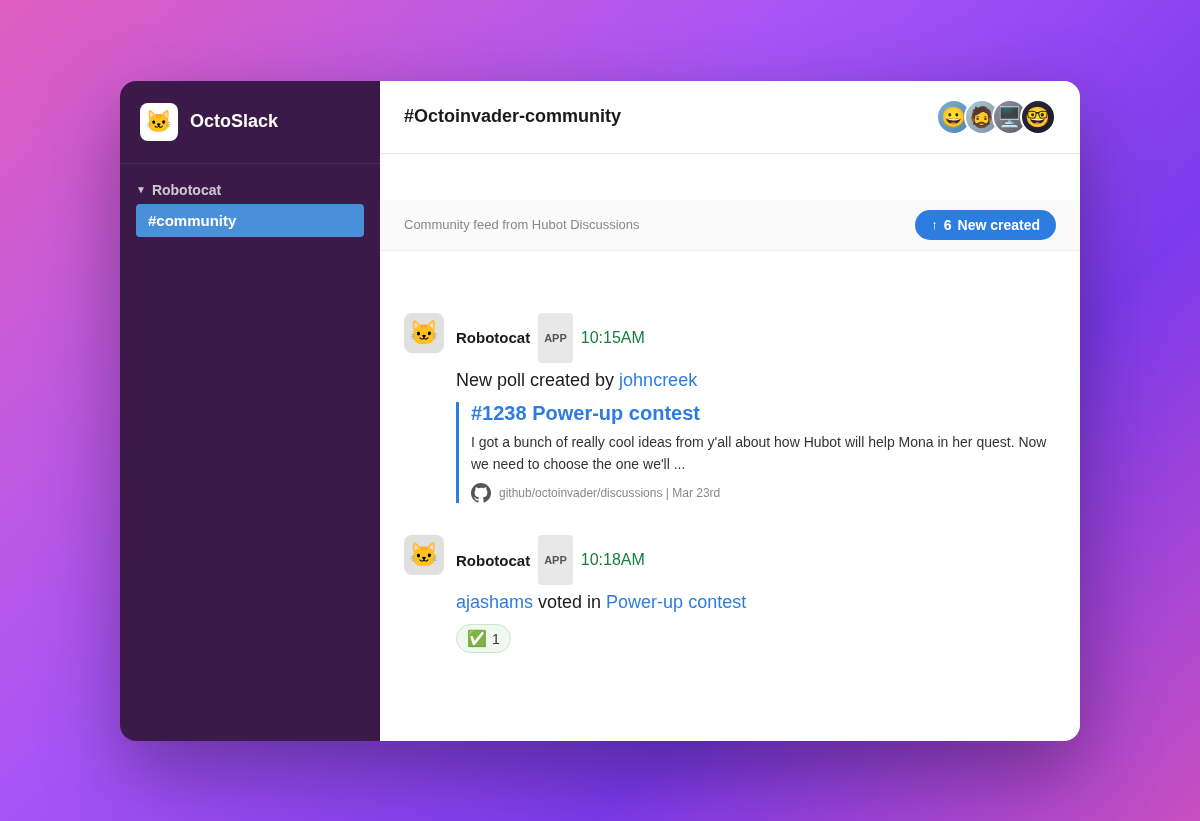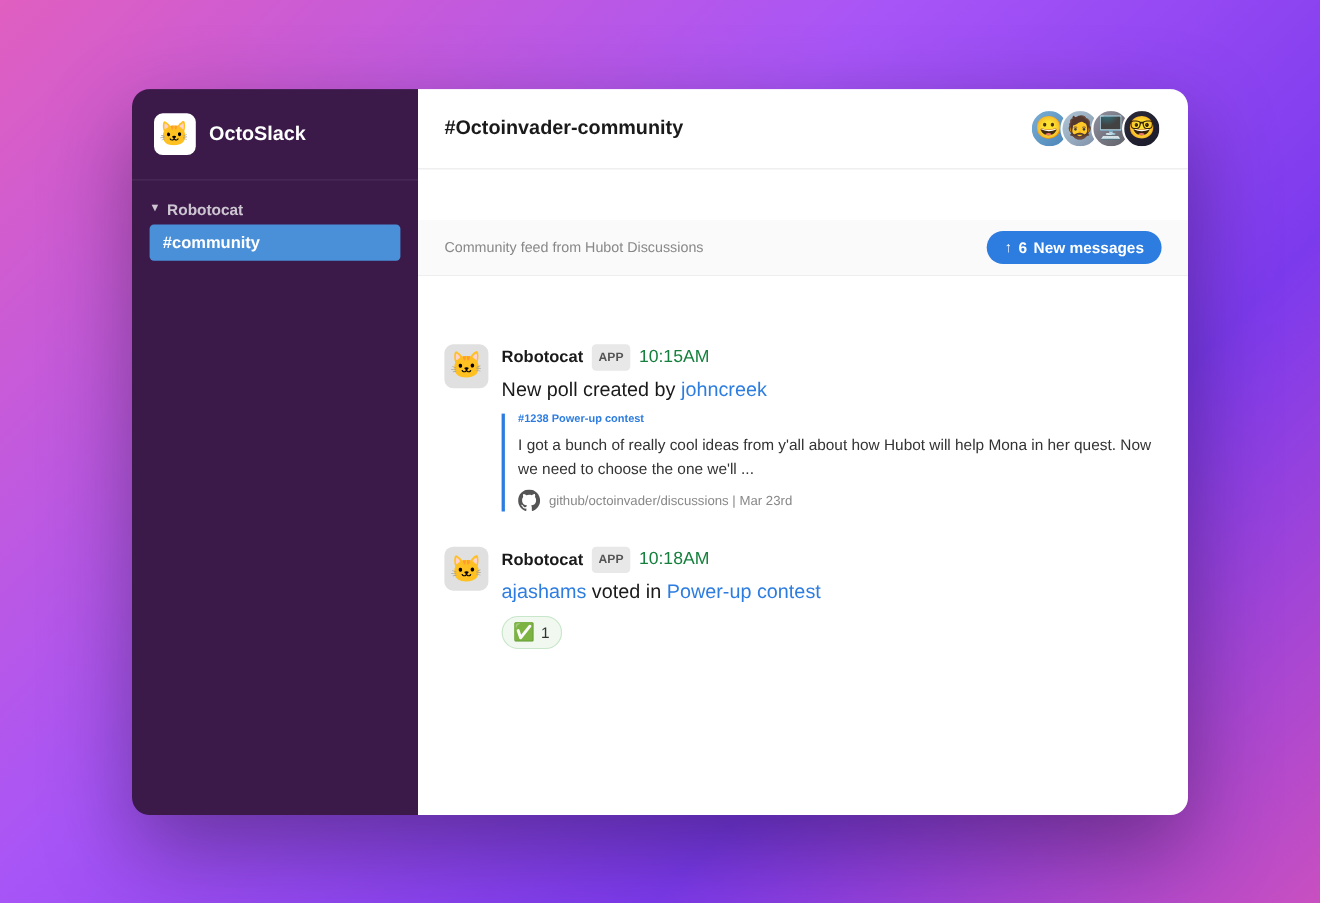--- a/index.html
+++ b/index.html
@@ -180,21 +180,21 @@
     .msg-author {
       font-size: 15px;
       font-weight: 700;
       color: #1a1a1a;
     }
     .msg-app-badge {
       background: #e8e8e8;
       color: #555;
       font-size: 11px;
       font-weight: 600;
-      padding: 6px 6px;
+      padding: 19px 6px;
       border-radius: 4px;
     }
     .msg-time {
       font-size: 16px;
       color: #15803d;
     }
     .msg-text {
       font-size: 18px;
       color: #1a1a1a;
       line-height: 1.5;
@@ -203,21 +203,21 @@
       color: #2d7de0;
       text-decoration: none;
       font-weight: 500;
     }
     .quote-block {
       border-left: 3px solid #2d7de0;
       padding-left: 12px;
       margin: 8px 0;
     }
     .quote-title {
-      font-size: 10px;
+      font-size: 20px;
       font-weight: 600;
       color: #2d7de0;
       margin-bottom: 6px;
     }
     .quote-body {
       font-size: 14px;
       color: #333;
       line-height: 1.6;
     }
     .quote-footer {
@@ -285,21 +285,21 @@
         <div class="avatar avatar-3" style="background:linear-gradient(135deg,#9090a0,#606068); font-size:20px;">🖥️</div>
         <div class="avatar avatar-4" style="background:linear-gradient(135deg,#2a2a3a,#1a1a2a); font-size:20px;">🤓</div>
       </div>
     </div>
 
     <div class="feed-bar">
       <span class="feed-label">Community feed from Hubot Discussions</span>
       <button class="new-messages-btn">
         <span class="arrow-up-icon">↑</span>
         <span>6</span>
-        <span>New messages</span>
+        <span>New created</span>
       </button>
     </div>
 
     <div class="messages-area">
 
       <div class="message">
         <div class="msg-avatar">🐱</div>
         <div class="msg-body">
           <div class="msg-header">
             <span class="msg-author">Robotocat</span>

